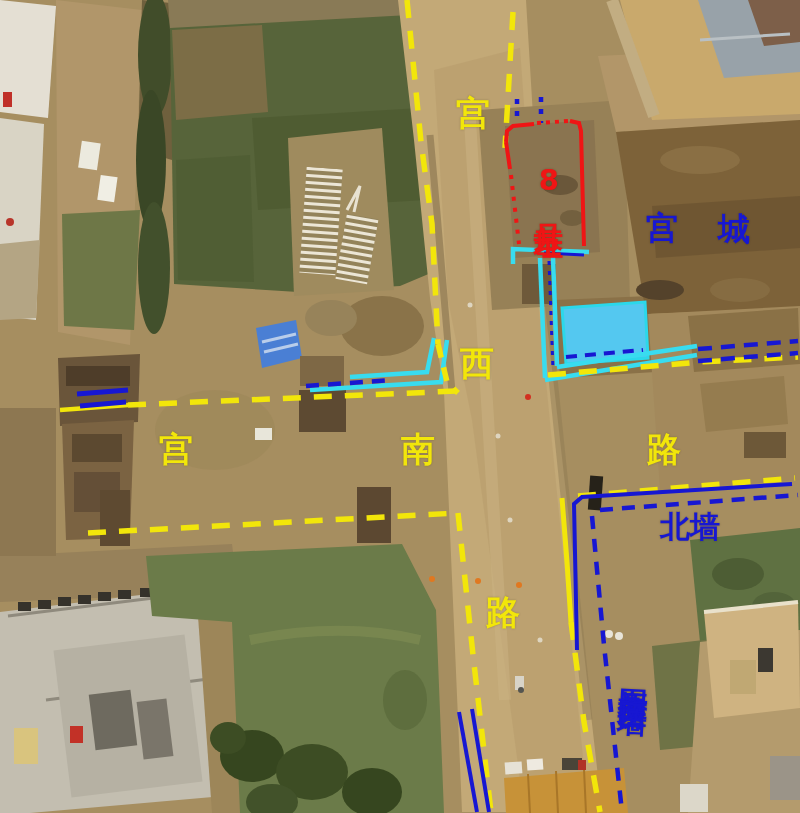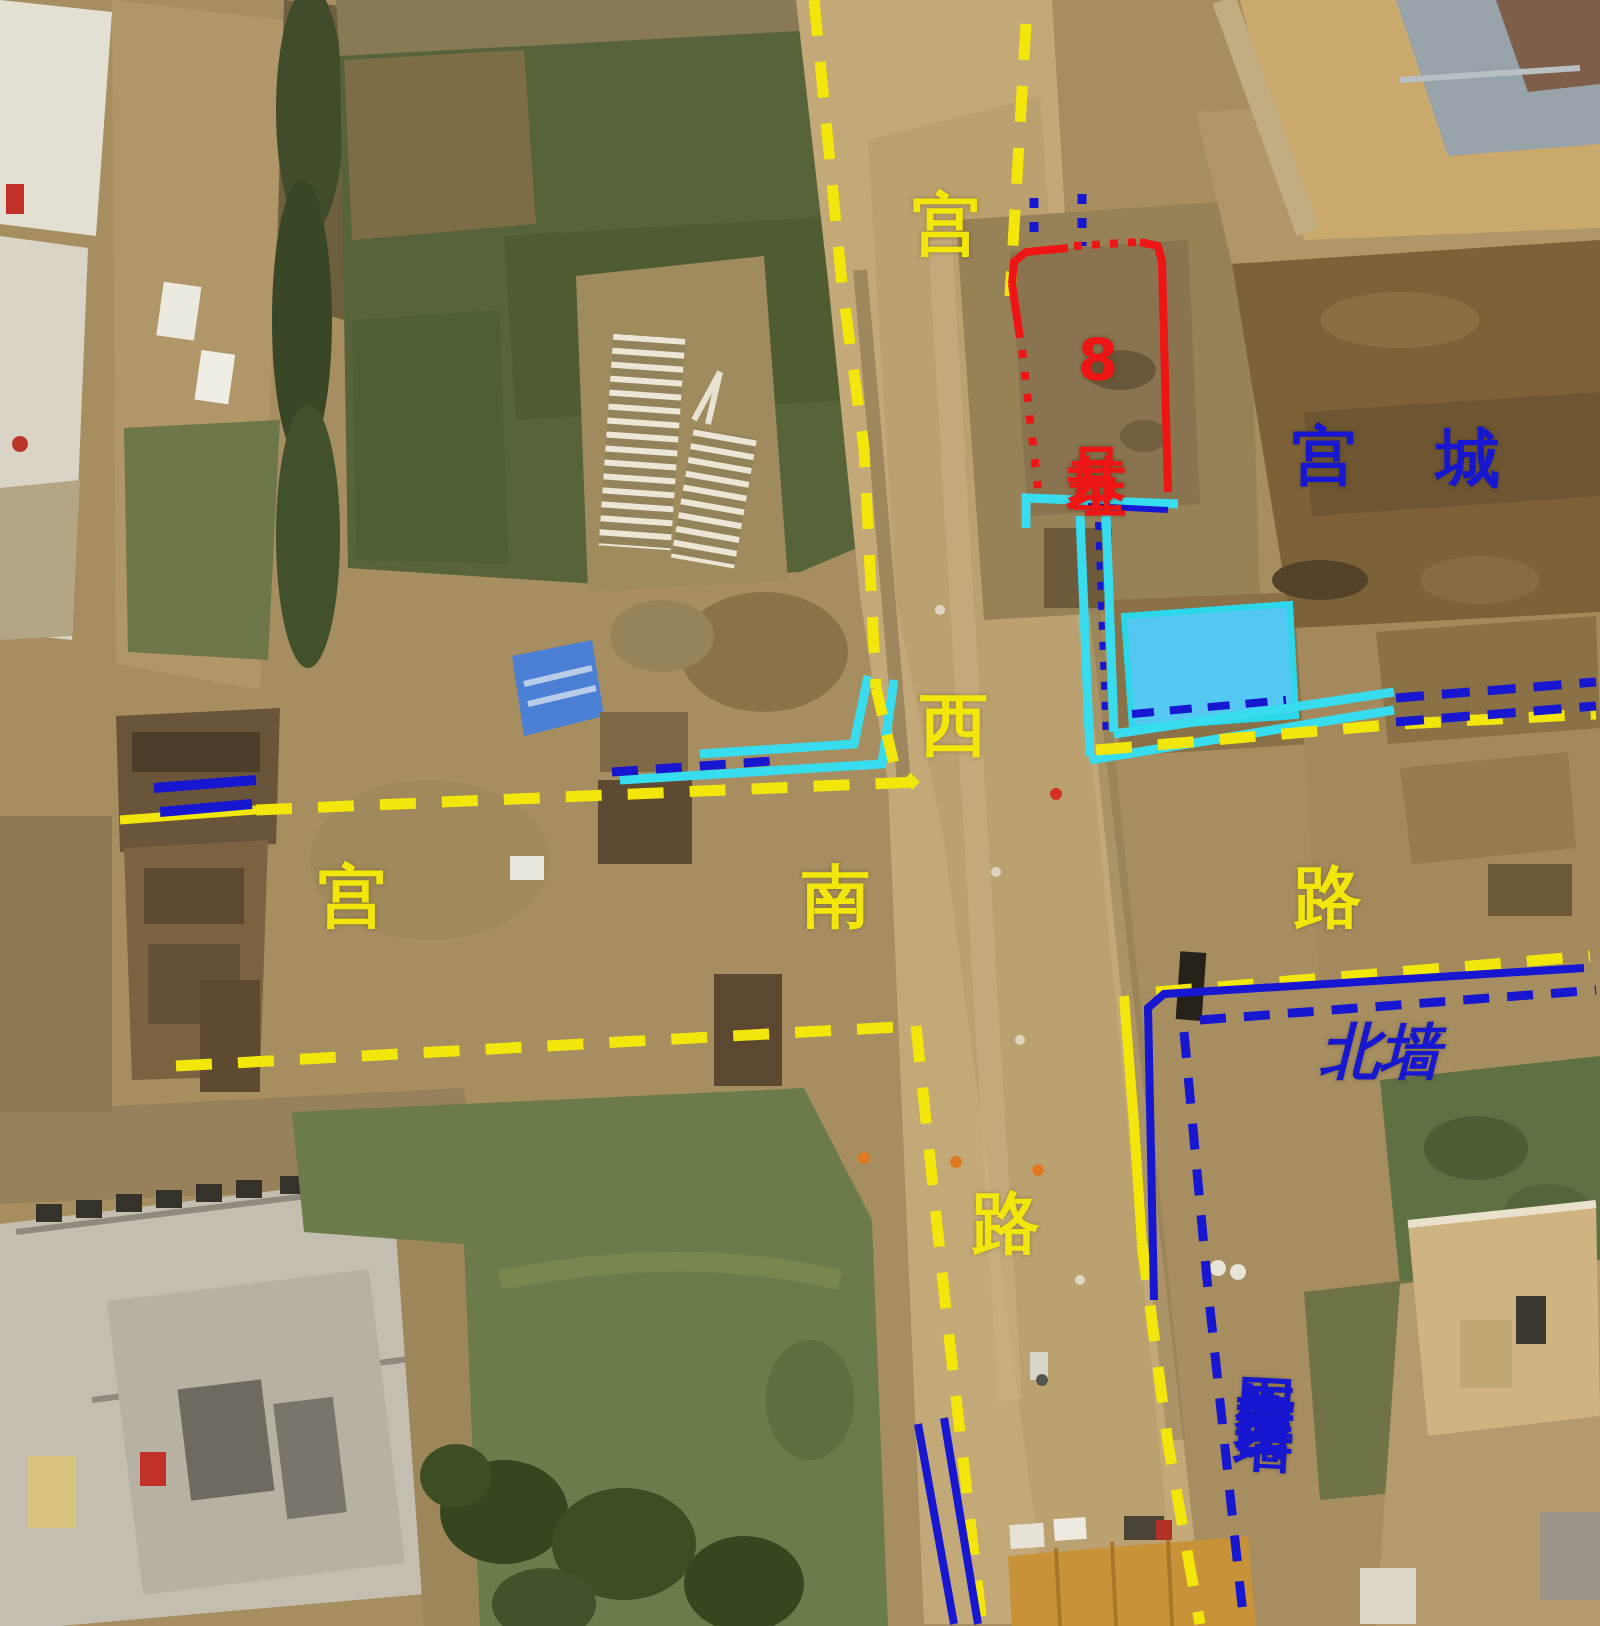--- a/index.html
+++ b/index.html
@@ -208,16 +208,16 @@
   <div id="labels">
       <div class="map-label" style="left: 473px; top: 113px; font-size: 34px; color: rgb(242, 230, 10); transform: translate(-50%, -50%);">宫</div>
       <div class="map-label" style="left: 477px; top: 363px; font-size: 34px; color: rgb(242, 230, 10); transform: translate(-50%, -50%);">西</div>
       <div class="map-label" style="left: 503px; top: 612px; font-size: 34px; color: rgb(242, 230, 10); transform: translate(-50%, -50%);">路</div>
       <div class="map-label" style="left: 176px; top: 449px; font-size: 34px; color: rgb(242, 230, 10); transform: translate(-50%, -50%);">宫</div>
       <div class="map-label" style="left: 418px; top: 449px; font-size: 34px; color: rgb(242, 230, 10); transform: translate(-50%, -50%);">南</div>
       <div class="map-label" style="left: 664px; top: 449px; font-size: 34px; color: rgb(242, 230, 10); transform: translate(-50%, -50%);">路</div>
       <div class="map-label vertical" style="left: 548px; top: 186px; font-size: 29px; color: rgb(239, 21, 21); transform: translate(-50%, -50%);">8号基址</div>
       <div class="map-label" style="left: 662px; top: 228px; font-size: 32px; color: rgb(23, 23, 210); transform: translate(-50%, -50%);">宫</div>
       <div class="map-label" style="left: 734px; top: 229px; font-size: 32px; color: rgb(23, 23, 210); transform: translate(-50%, -50%);">城</div>
-      <div class="map-label" style="left: 690px; top: 527px; font-size: 30px; color: rgb(23, 23, 210); transform: translate(-50%, -50%); font-style: italic;">北墙</div>
+      <div class="map-label" style="left: 690px; top: 527px; font-size: 30px; color: rgb(23, 23, 210); transform: translate(-50%, -50%);">北墙</div>
       <div class="map-label vertical" style="left: 634px; top: 676px; font-size: 29px; color: rgb(23, 23, 210); transform: translate(-50%, -50%) rotate(3deg);">围垣作坊区西墙</div>
     </div>
 </div>
 
 </body></html>

